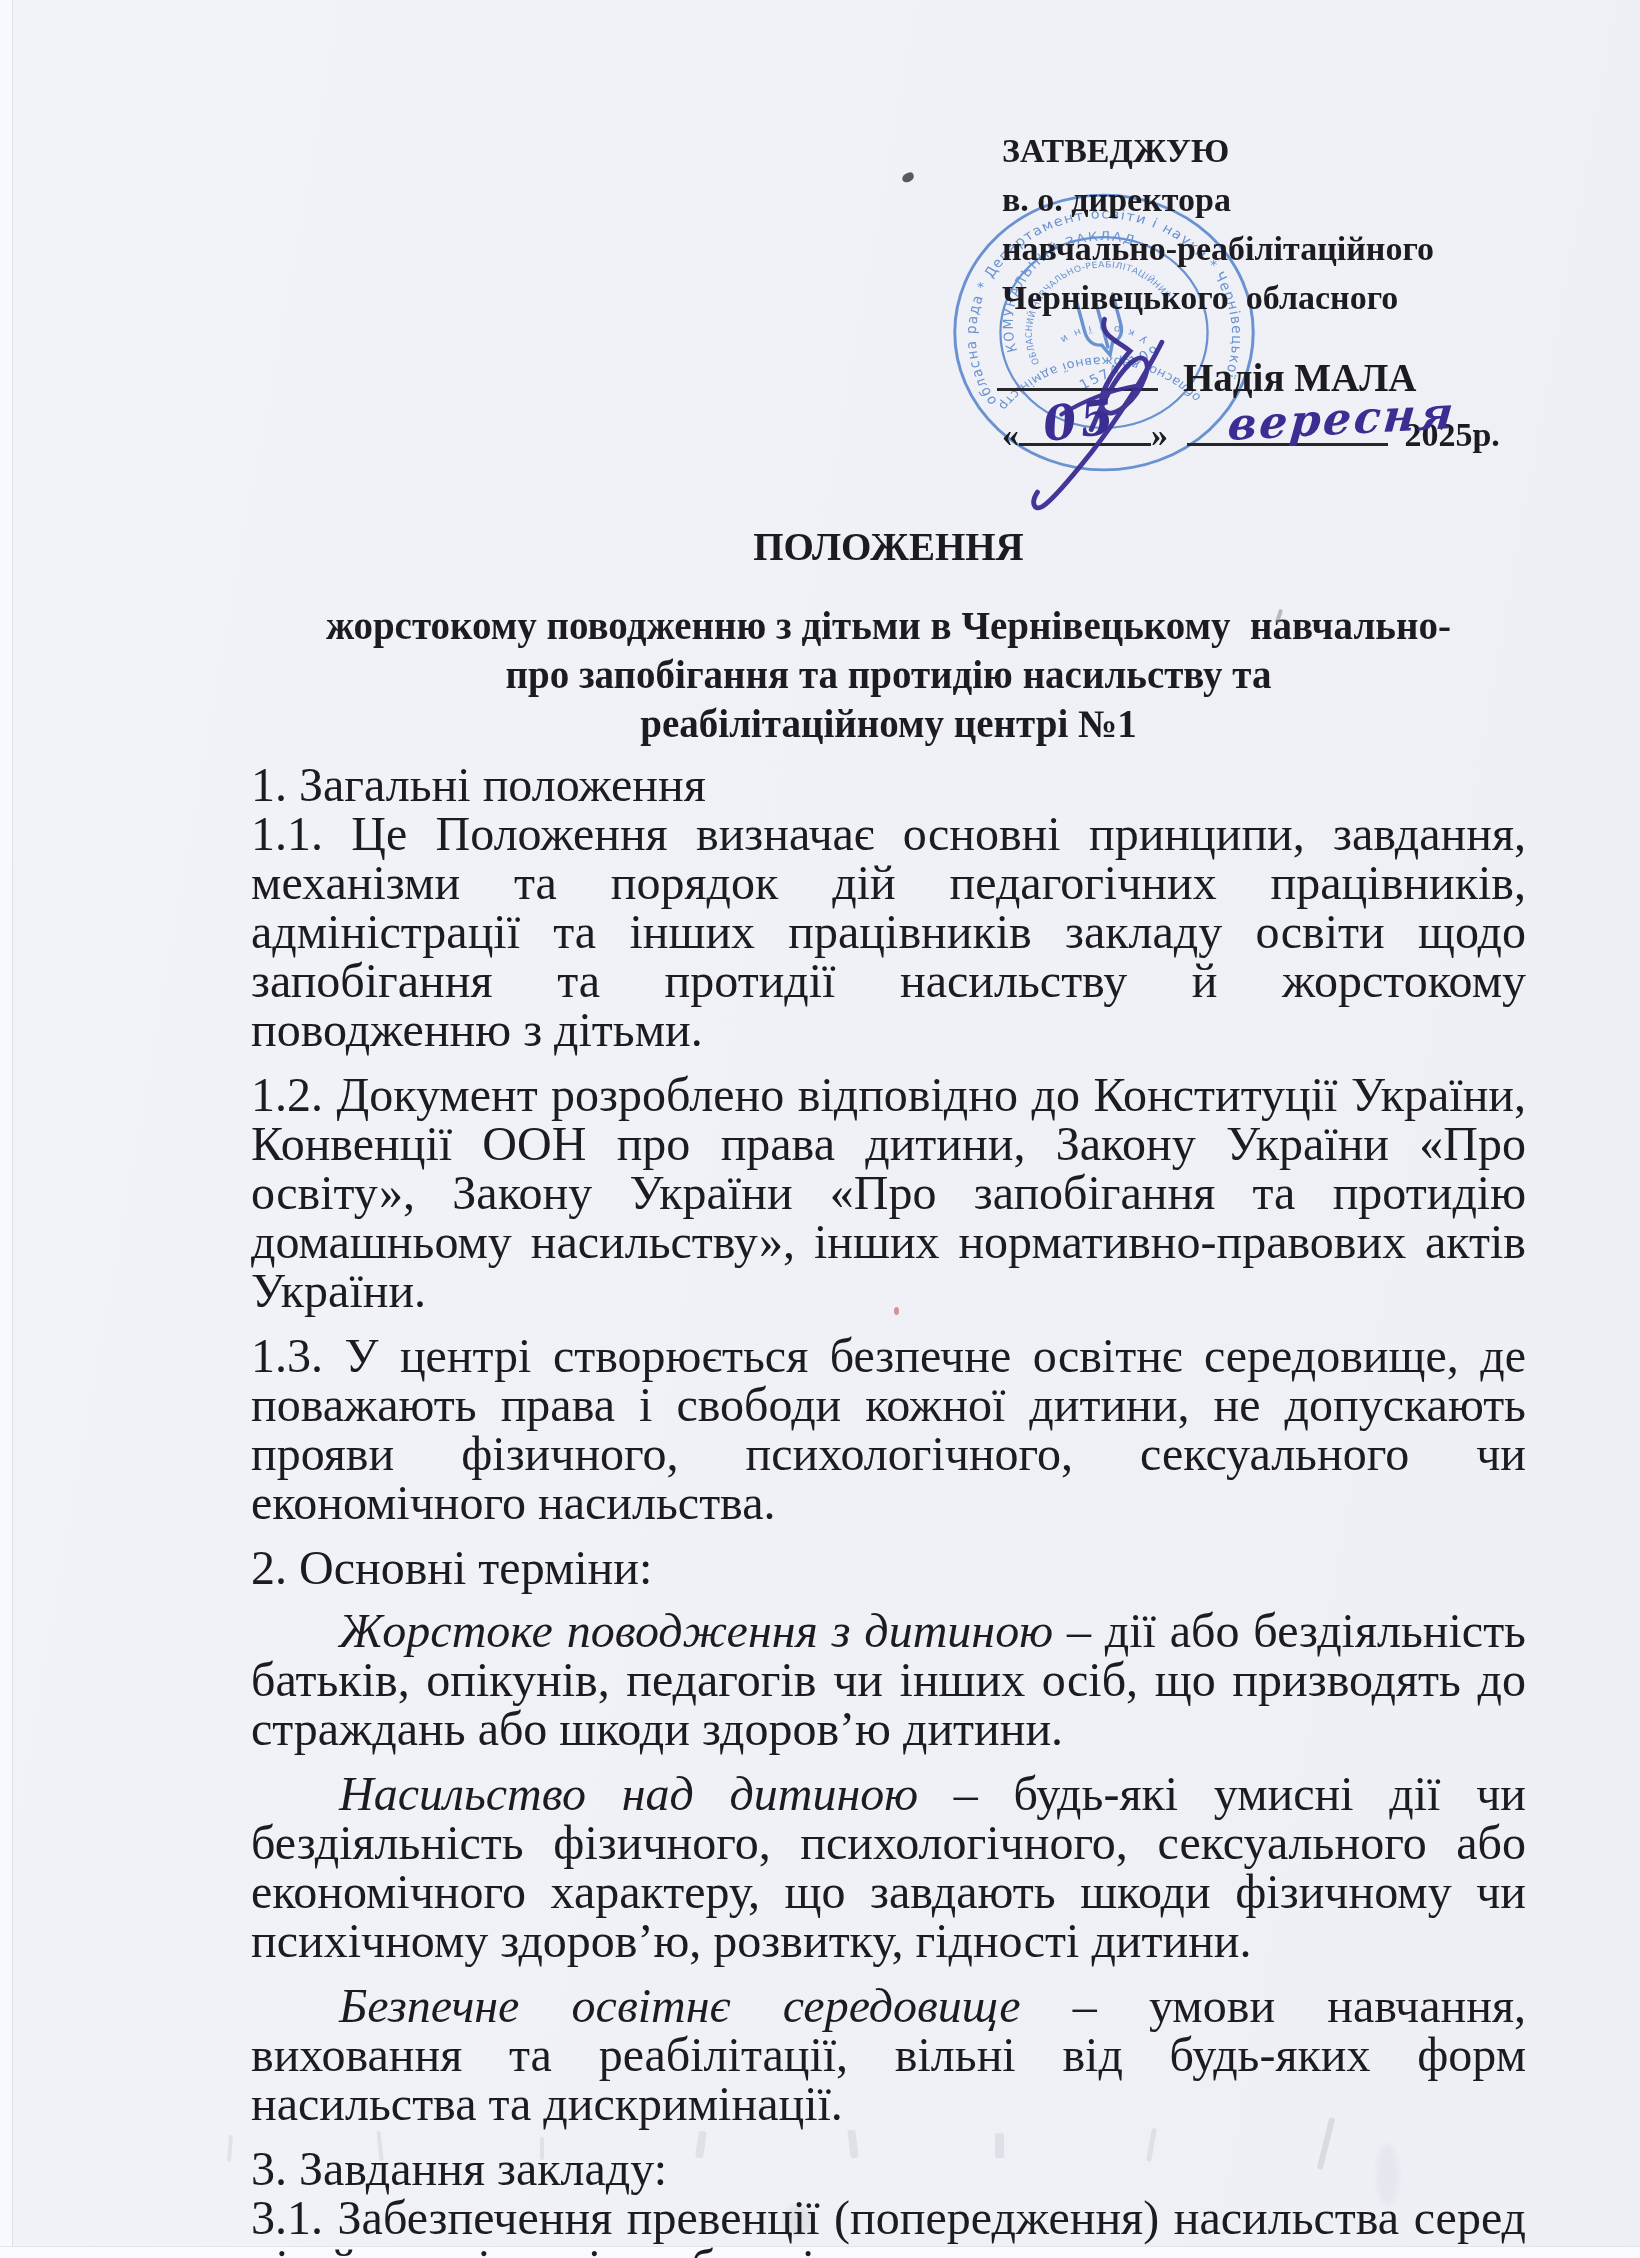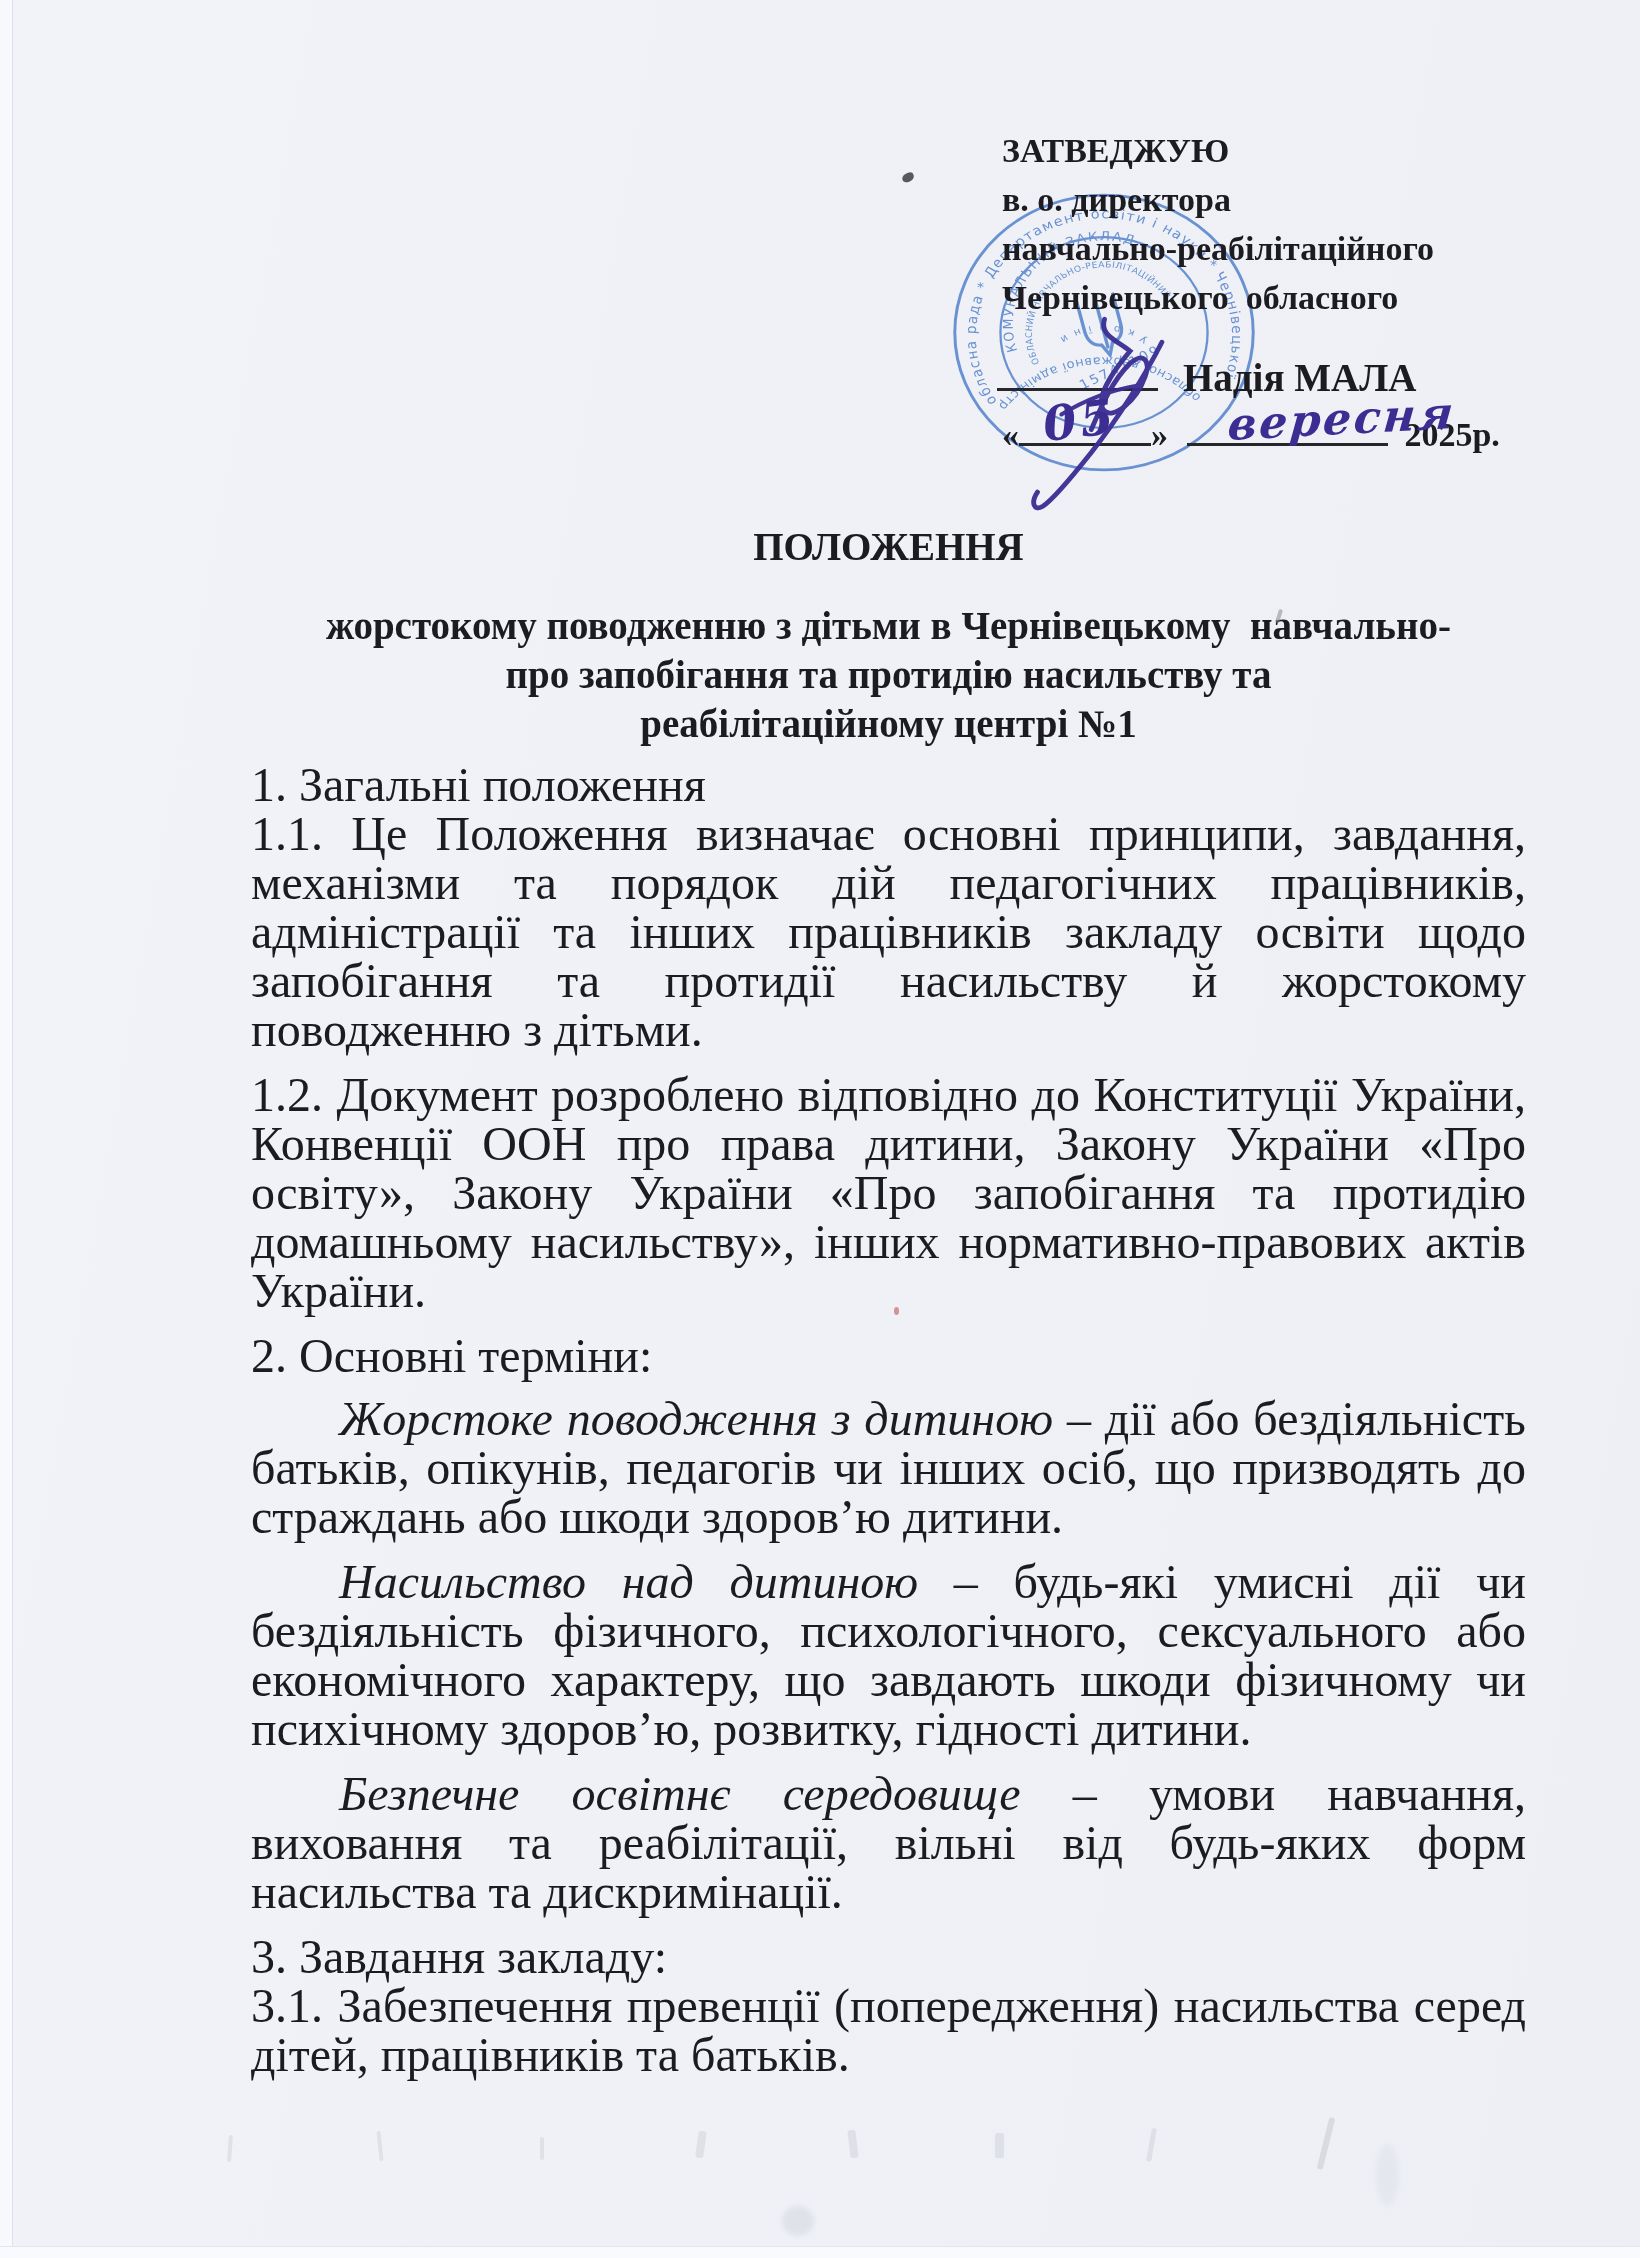--- a/index.html
+++ b/index.html
@@ -123,20 +123,21 @@
     <div class="doc-title">ПОЛОЖЕННЯ</div>
     <div class="doc-subtitle">
       <div>жорстокому поводженню з дітьми в Чернівецькому&nbsp; навчально-</div>
       <div>про запобігання та протидію насильству та</div>
       <div>реабілітаційному центрі №1</div>
     </div>
 
     <p class="blk heading">1. Загальні положення</p>
     <p class="blk">1.1. Це Положення визначає основні принципи, завдання, механізми та порядок дій педагогічних працівників, адміністрації та інших працівників закладу освіти щодо запобігання та протидії насильству й жорстокому поводженню з дітьми.</p>
     <p class="blk">1.2. Документ розроблено відповідно до Конституції України, Конвенції ООН про права дитини, Закону України «Про освіту», Закону України «Про запобігання та протидію домашньому насильству», інших нормативно-правових актів України.</p>
+    <p class="blk">1.3. У центрі створюється безпечне освітнє середовище, де поважають права і свободи кожної дитини, не допускають прояви фізичного, психологічного, сексуального чи економічного насильства.</p>
     <p class="blk heading">2. Основні терміни:</p>
     <p class="blk def"><span class="term">Жорстоке поводження з дитиною</span> <span>– дії або бездіяльність батьків, опікунів, педагогів чи інших осіб, що призводять до страждань або шкоди здоров’ю дитини.</span></p>
     <p class="blk def"><span class="term">Насильство над дитиною</span> <span>– будь-які умисні дії чи бездіяльність фізичного, психологічного, сексуального або економічного характеру, що завдають шкоди фізичному чи психічному здоров’ю, розвитку, гідності дитини.</span></p>
     <p class="blk def"><span class="term">Безпечне освітнє середовище</span> <span>– умови навчання, виховання та реабілітації, вільні від будь-яких форм насильства та дискримінації.</span></p>
     <p class="blk heading">3. Завдання закладу:</p>
     <p class="blk">3.1. Забезпечення превенції (попередження) насильства серед дітей, працівників та батьків.</p>
   </div>
 
   <svg class="ink" viewBox="0 0 1860 2560">
     <g fill="none" stroke="#3b2d92" stroke-width="5.5" stroke-linecap="round" opacity="0.95">

